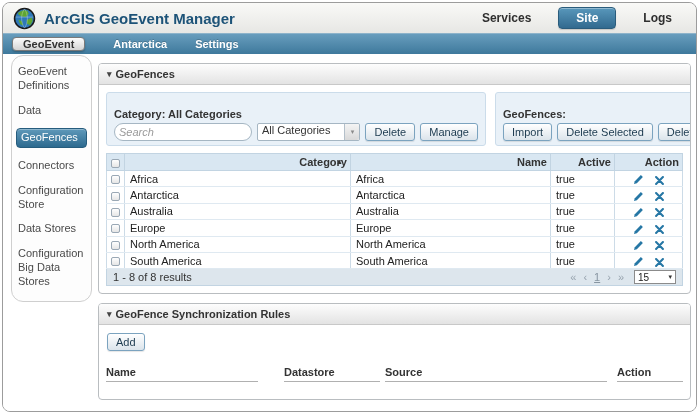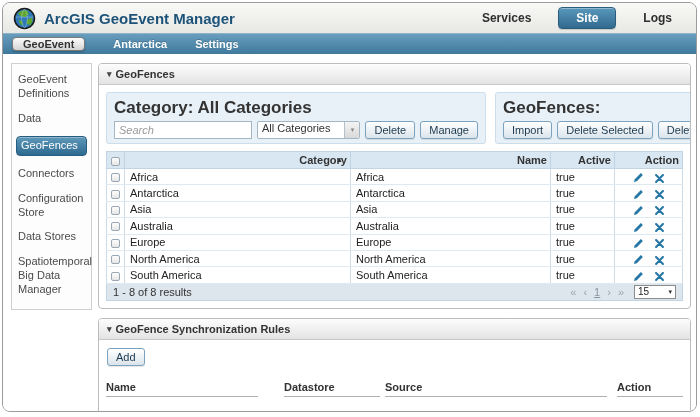--- a/index.html
+++ b/index.html
@@ -34,22 +34,22 @@
   }
   .nav-item { font-size:11px; font-weight:bold; color:#fff; cursor:pointer; text-shadow:0 -1px 0 rgba(0,0,0,.2); }
   .nav-item.active {
     background:linear-gradient(#fcfcfc,#d4d4d4); color:#333; padding:0 10px;
     border-radius:4px; border:1px solid #7a7a7a; text-shadow:none;
     box-shadow:0 1px 2px rgba(0,0,0,.25);
   }
   
   .content { position:relative; height:357px; background:#fff; }
   .sidebar {
-    position:absolute; left:8px; top:9px; width:81px; min-height:232px;
-    background:#fdfdfd; border:1px solid #cfcfcf; border-radius:0; padding:9px 6px 2px;
+    position:absolute; left:8px; top:1px; width:81px; min-height:232px;
+    background:#fdfdfd; border:1px solid #cfcfcf; border-radius:12px; padding:9px 6px 2px;
   }
   .side-item { font-size:11px; color:#4a4a4a; line-height:1.25; margin-bottom:11px; cursor:pointer; }
   .side-item.active {
     background:linear-gradient(#5f99ba,#2d6a8f); border:1px solid #265c7d; border-radius:4px;
     color:#fff; padding:2px 4px; margin-left:-2px; margin-right:-2px;
     box-shadow:inset 0 1px 0 rgba(255,255,255,.3);
   }
   .main { position:absolute; left:95px; top:9px; right:5px; }
   .panel { border:1px solid #b9bdc0; border-radius:4px; background:#fff; overflow:hidden; }
   .sync-panel { margin-top:9px; }
@@ -58,24 +58,24 @@
     padding:4px 8px; font-size:11px; font-weight:bold; color:#333;
     display:flex; align-items:center; gap:4px; cursor:pointer;
   }
   .caret { font-size:9px; color:#444; }
   .panel-body { padding:7px; }
   
   .boxes-row { display:flex; gap:9px; margin-bottom:7px; }
   .info-box { background:#e9f1f8; border:1px solid #cbdcea; border-radius:3px; padding:3px 7px 4px; }
   .category-box { width:380px; }
   .geofences-box { flex:1; }
-  .box-label { font-size:17px; font-weight:bold; color:#333; margin:2px 0 3px; }
+  .box-label { font-size:11px; font-weight:bold; color:#333; margin:12px 0 3px; }
   .box-controls { display:flex; align-items:center; gap:5px; }
   .search-input {
-    width:138px; height:18px; border:1px solid #a5b6c3; border-radius:0;
+    width:138px; height:18px; border:1px solid #a5b6c3; border-radius:9px;
     font-size:11px; padding:1px 4px; font-family:inherit; color:#333;
   }
   .search-input::placeholder { color:#9a9a9a; font-style:italic; }
   .dropdown {
     width:150px; height:18px; border:1px solid #a5b6c3; border-radius:2px;
     background:#fff; display:flex; align-items:flex-start; font-size:11px; color:#333; cursor:pointer;
   }
   .dd-text { flex:1; padding:0 4px; white-space:nowrap; overflow:hidden; }
   .dd-arrow {
     width:15px; align-self:stretch; border-left:1px solid #b4c0ca;
@@ -178,21 +178,21 @@
         <div class="side-item">Data</div>
 
         <div class="side-item active">GeoFences</div>
 
         <div class="side-item">Connectors</div>
 
         <div class="side-item">Configuration Store</div>
 
         <div class="side-item">Data Stores</div>
 
-        <div class="side-item">Spatiotemporal Big Data Manager</div>
+        <div class="side-item">Configuration Big Data Stores</div>
       </div>
 
     <div class="main">
 
       <div class="panel">
         <div class="panel-header">
           <span class="caret">▾</span>
           <span>GeoFences</span>
         </div>
         <div class="panel-body">
@@ -280,38 +280,20 @@
                       </svg>
                     </span>
                     <span class="icon-btn">
                       <svg width="9" height="9" viewBox="0 0 10 10">
                         <path d="M1.2 1.2l7.6 7.6M8.8 1.2L1.2 8.8" stroke="#2677a5" stroke-width="2.3" stroke-linecap="round" fill="none"></path>
                       </svg>
                     </span>
                   </td>
                 </tr>
 
-                <tr class="grid-row">
-                  <td class="cell-check"><span class="checkbox"></span></td>
-                  <td>Asia</td>
-                  <td>Asia</td>
-                  <td>true</td>
-                  <td class="cell-action">
-                    <span class="icon-btn">
-                      <svg width="11" height="11" viewBox="0 0 12 12">
-                        <path d="M1 11l1-3.2L8.6 1.2l2.2 2.2L4.2 10z" fill="#2677a5"></path>
-                      </svg>
-                    </span>
-                    <span class="icon-btn">
-                      <svg width="9" height="9" viewBox="0 0 10 10">
-                        <path d="M1.2 1.2l7.6 7.6M8.8 1.2L1.2 8.8" stroke="#2677a5" stroke-width="2.3" stroke-linecap="round" fill="none"></path>
-                      </svg>
-                    </span>
-                  </td>
-                </tr>
 
                 <tr class="grid-row">
                   <td class="cell-check"><span class="checkbox"></span></td>
                   <td>Australia</td>
                   <td>Australia</td>
                   <td>true</td>
                   <td class="cell-action">
                     <span class="icon-btn">
                       <svg width="11" height="11" viewBox="0 0 12 12">
                         <path d="M1 11l1-3.2L8.6 1.2l2.2 2.2L4.2 10z" fill="#2677a5"></path>

